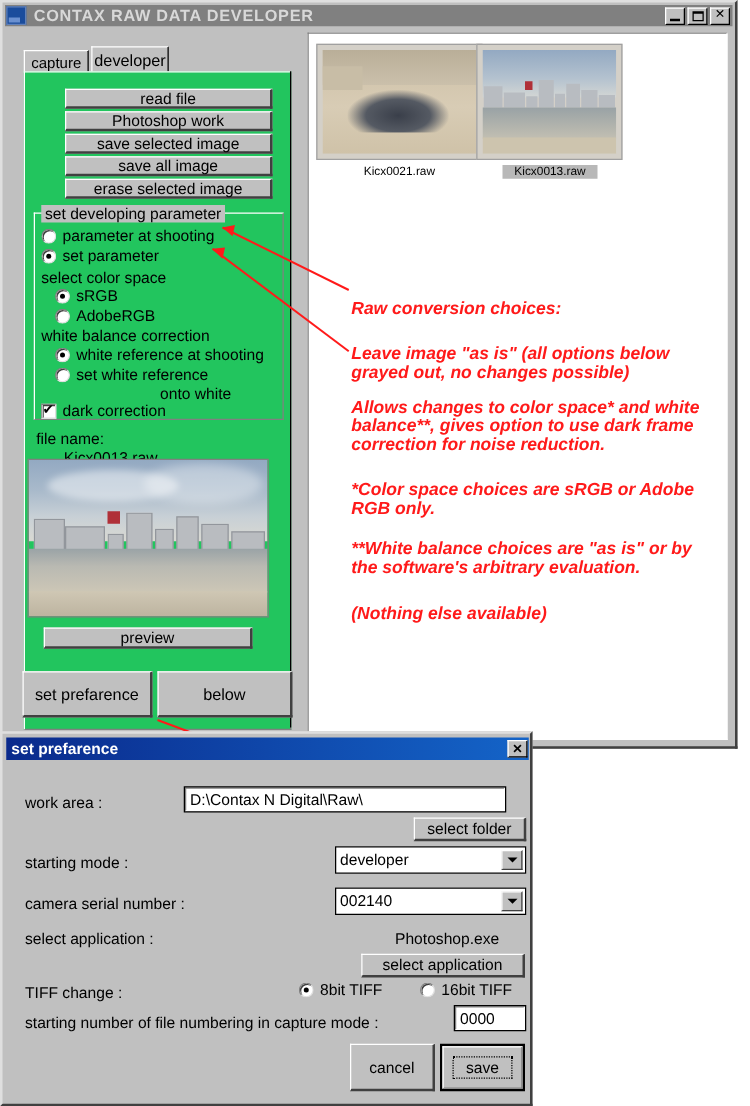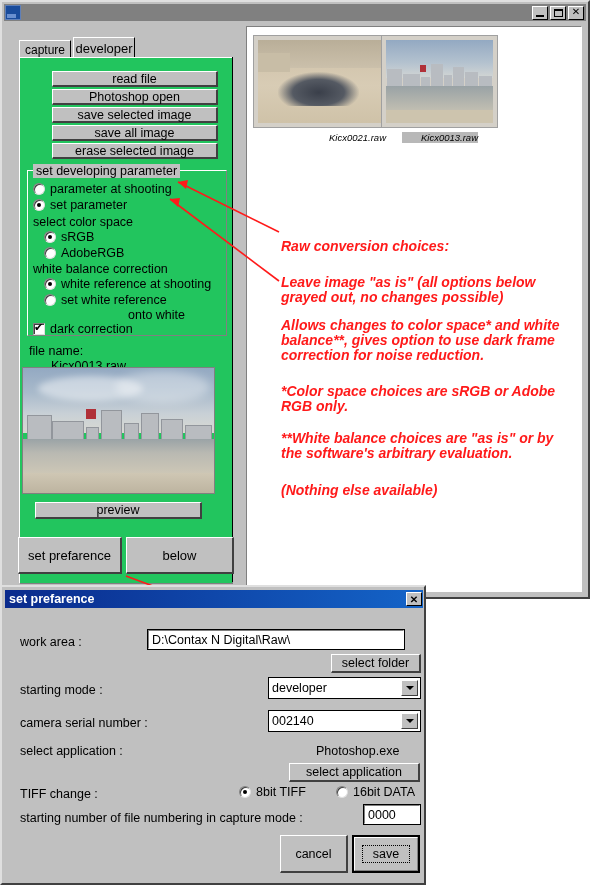--- a/index.html
+++ b/index.html
@@ -216,23 +216,22 @@
   }
   .thumb-frame {
     position: absolute;
     background: #d4d0c8;
     border: 1px solid #a0a0a0;
     padding: 4px;
   }
   .thumb-img { width: 100%; height: 100%; overflow: hidden; position: relative; }
   .thumb-cap {
     position: absolute; font-size: 9.5px; color: #000;
-    text-align: right; white-space: nowrap;
-    font-family: "Liberation Sans", sans-serif;
-    font-style: italic;
+    text-align: center; white-space: nowrap;
+    font-family: "Liberation Sans", sans-serif;
   }
   .thumb-cap.selected { background: #b8b8b8; }
 
   
   .bikes .bg { position:absolute; inset:0; background: linear-gradient(180deg,#cdbfa6 0%, #d8ccb5 55%, #cfc2a8 100%); }
   .bikes .over { position:absolute; left:0; top:0; width:100%; height:34%; background: linear-gradient(180deg,#b9ae98 0%,#cbc0ab 100%); }
   .bikes .grp { position:absolute; left:16%; top:38%; width:66%; height:42%; background: radial-gradient(ellipse at 50% 60%, #3a3f4a 0%, #555a63 45%, rgba(160,150,135,0) 72%); }
   .bikes .wall { position:absolute; left:0; top:16%; width:26%; height:22%; background:#c8bda6; }
   
   .city2 .sky { position:absolute; left:0; top:0; width:100%; height:46%; background: linear-gradient(180deg,#93a9c2 0%, #b4c2cf 60%, #d3d6d4 100%); }
@@ -334,20 +333,21 @@
 </style>
 </head>
 <body>
 
 <div id="root">
 
   <div id="mainwin">
 
     <div id="titlebar">
       <div id="title-icon"></div>
+      <div id="title-text">CONTAX RAW DATA DEVELOPER</div>
       <div id="title-btns">
         <div class="tbtn">
             <span class="min-glyph"></span>
           </div>
         <div class="tbtn">
             <span class="max-glyph"></span>
           </div>
         <div class="tbtn">
             <span class="close-glyph">✕</span>
           </div>
@@ -355,21 +355,21 @@
     </div>
 
     <div id="tabstrip">
       <div class="tab" id="tab-capture">capture</div>
       <div class="tab" id="tab-developer">developer</div>
     </div>
 
     <div id="tabpanel">
 
       <div class="btn actionbtn" style="top:13px">read file</div>
-      <div class="btn actionbtn" style="top:31px">Photoshop open</div>
+      <div class="btn actionbtn" style="top:31px">Photoshop work</div>
       <div class="btn actionbtn" style="top:49px">save selected image</div>
       <div class="btn actionbtn" style="top:85px">erase selected image</div>
       <div class="btn actionbtn" style="top:67px">save all image</div>
 
       <div class="groupbox" style="left:7px; top:112px; width:200px; height:166px;"></div>
       <div class="grouplabel" style="left:13px; top:106px;">set developing parameter</div>
 
       <div class="radio-row" style="left:13px; top:124px;">
         <span class="radio"></span>
         <span class="radio-label">parameter at shooting</span>
@@ -520,21 +520,21 @@
     <div class="dlg-label" style="left:314px; top:157px;">Photoshop.exe</div>
     <div class="dlgbtn" style="left:287px; top:176px; width:131px; height:19px;">select application</div>
 
     <div class="dlg-label" style="left:18px; top:780px; top:200px;">TIFF change :</div>
     <div class="radio-row" style="left:237px; top:198px;">
       <span class="radio on"></span>
       <span class="radio-label">8bit TIFF</span>
     </div>
     <div class="radio-row" style="left:334px; top:198px;">
       <span class="radio"></span>
-      <span class="radio-label">16bit DATA</span>
+      <span class="radio-label">16bit TIFF</span>
     </div>
 
     <div class="dlg-label" style="left:18px; top:224px;">starting number of file numbering in capture mode :</div>
     <div class="dlg-input" style="left:362px; top:218px; width:56px; height:19px;">0000</div>
 
     <div class="dlgbtn" style="left:278px; top:248px; width:68px; height:38px;">cancel</div>
     <div class="dlgbtn" id="save-btn" style="left:350px; top:248px; width:68px; height:38px; padding:0;">
       <span class="inner">
           <span>save</span>
         </span>

